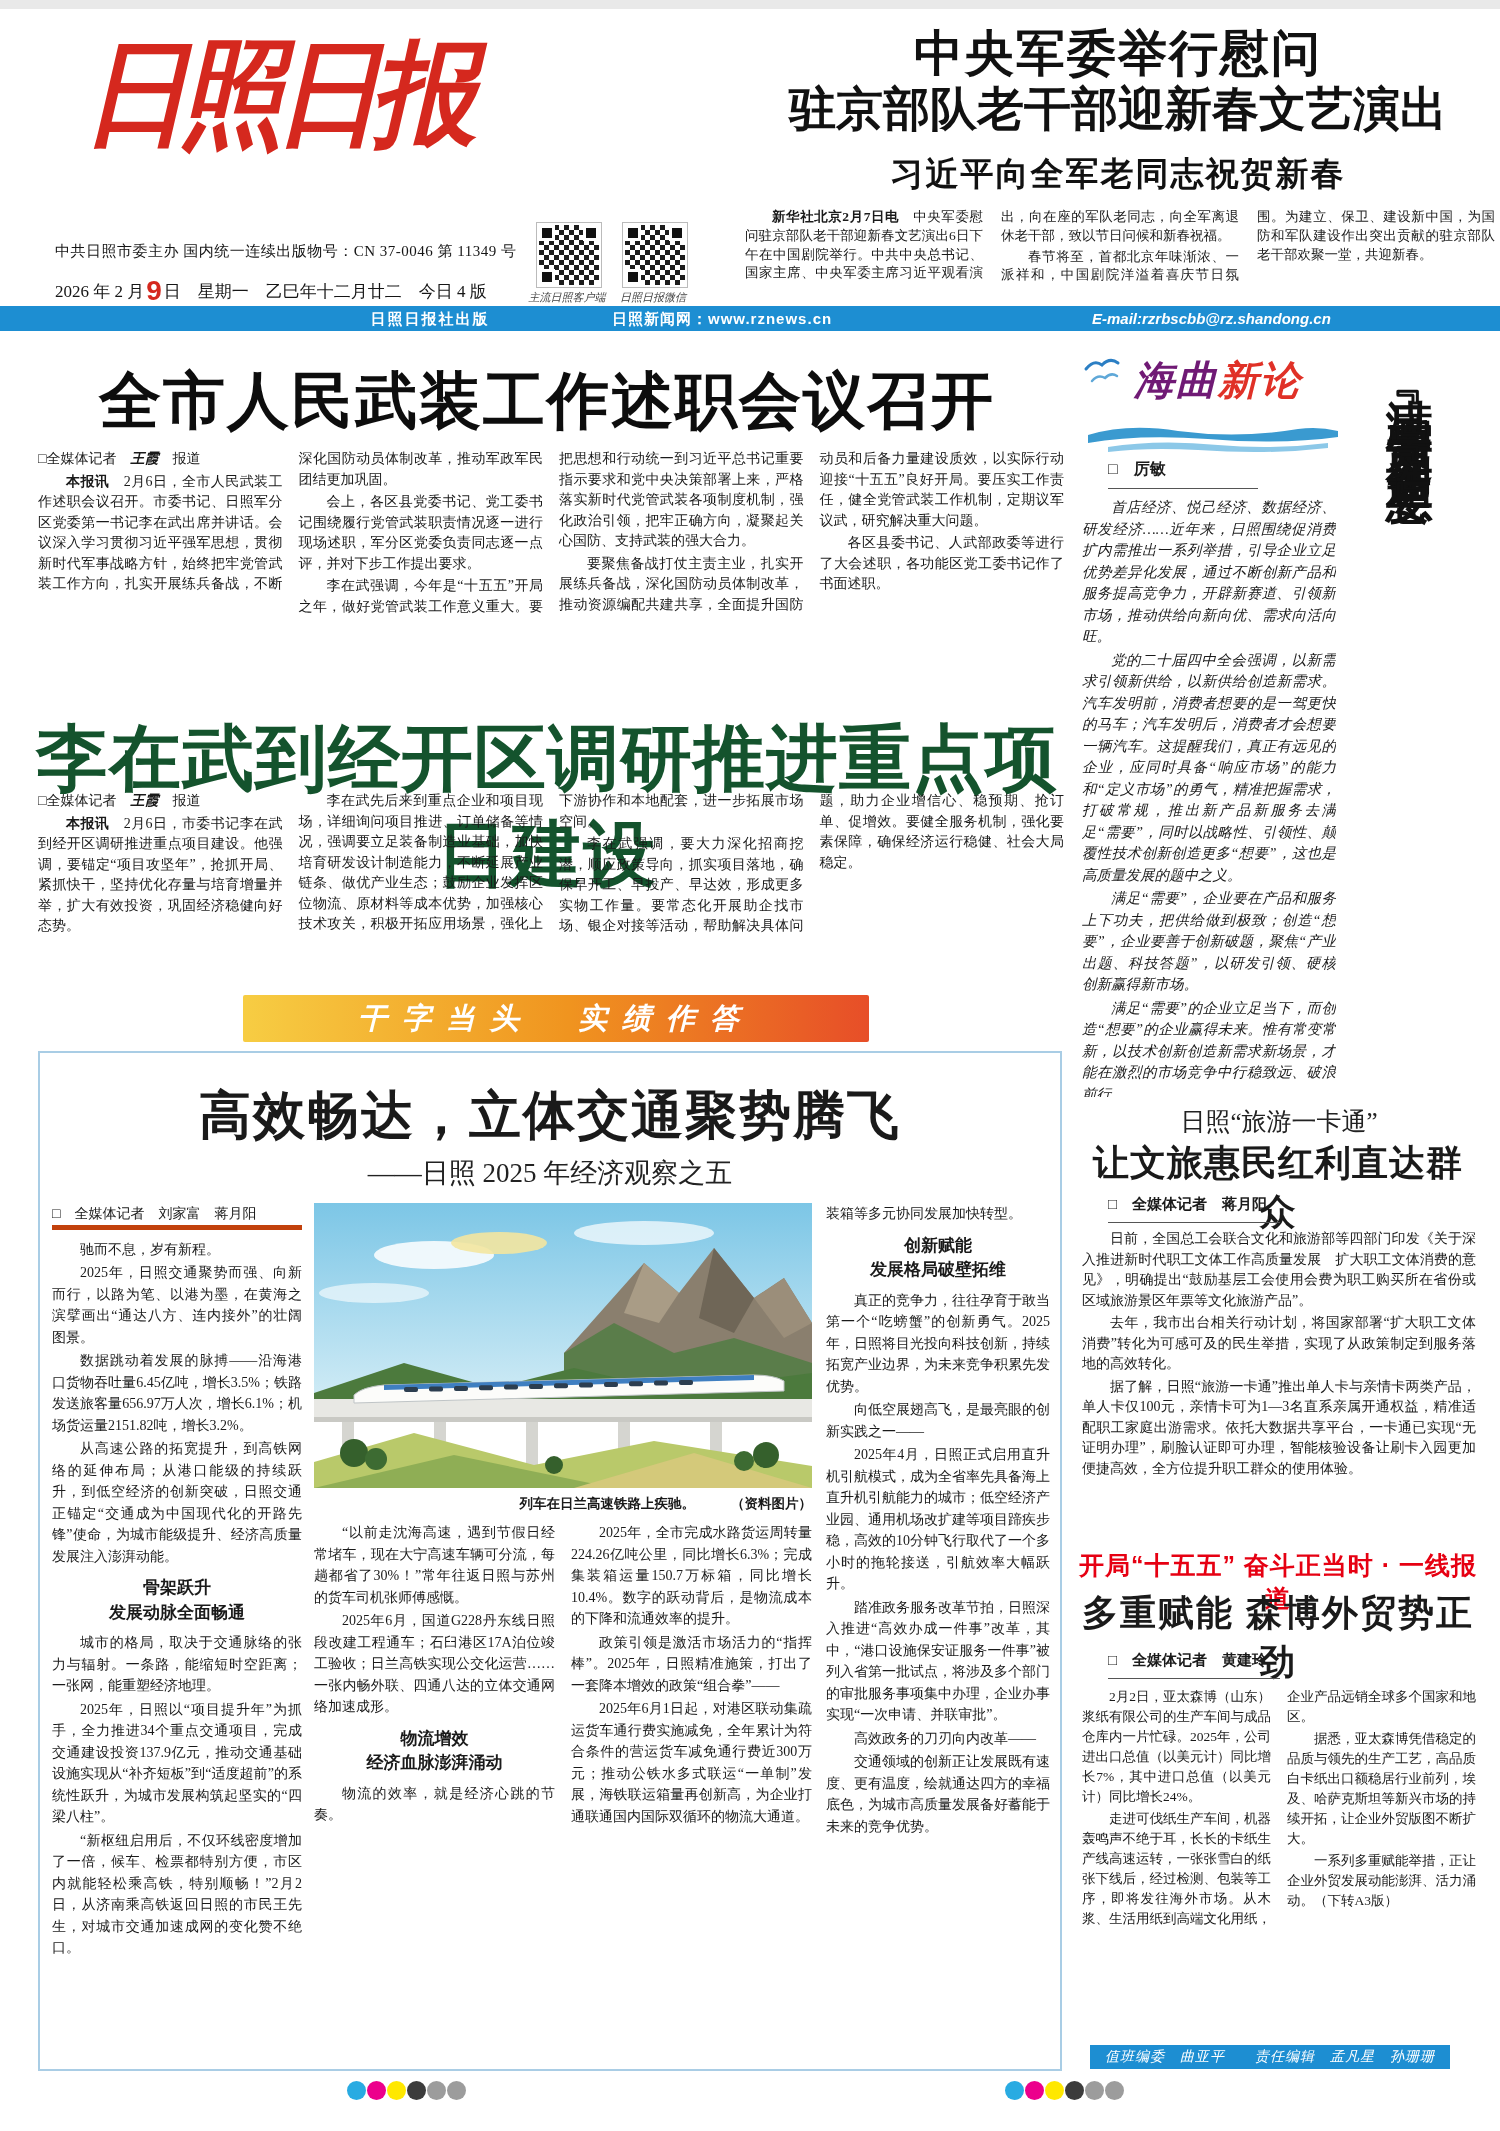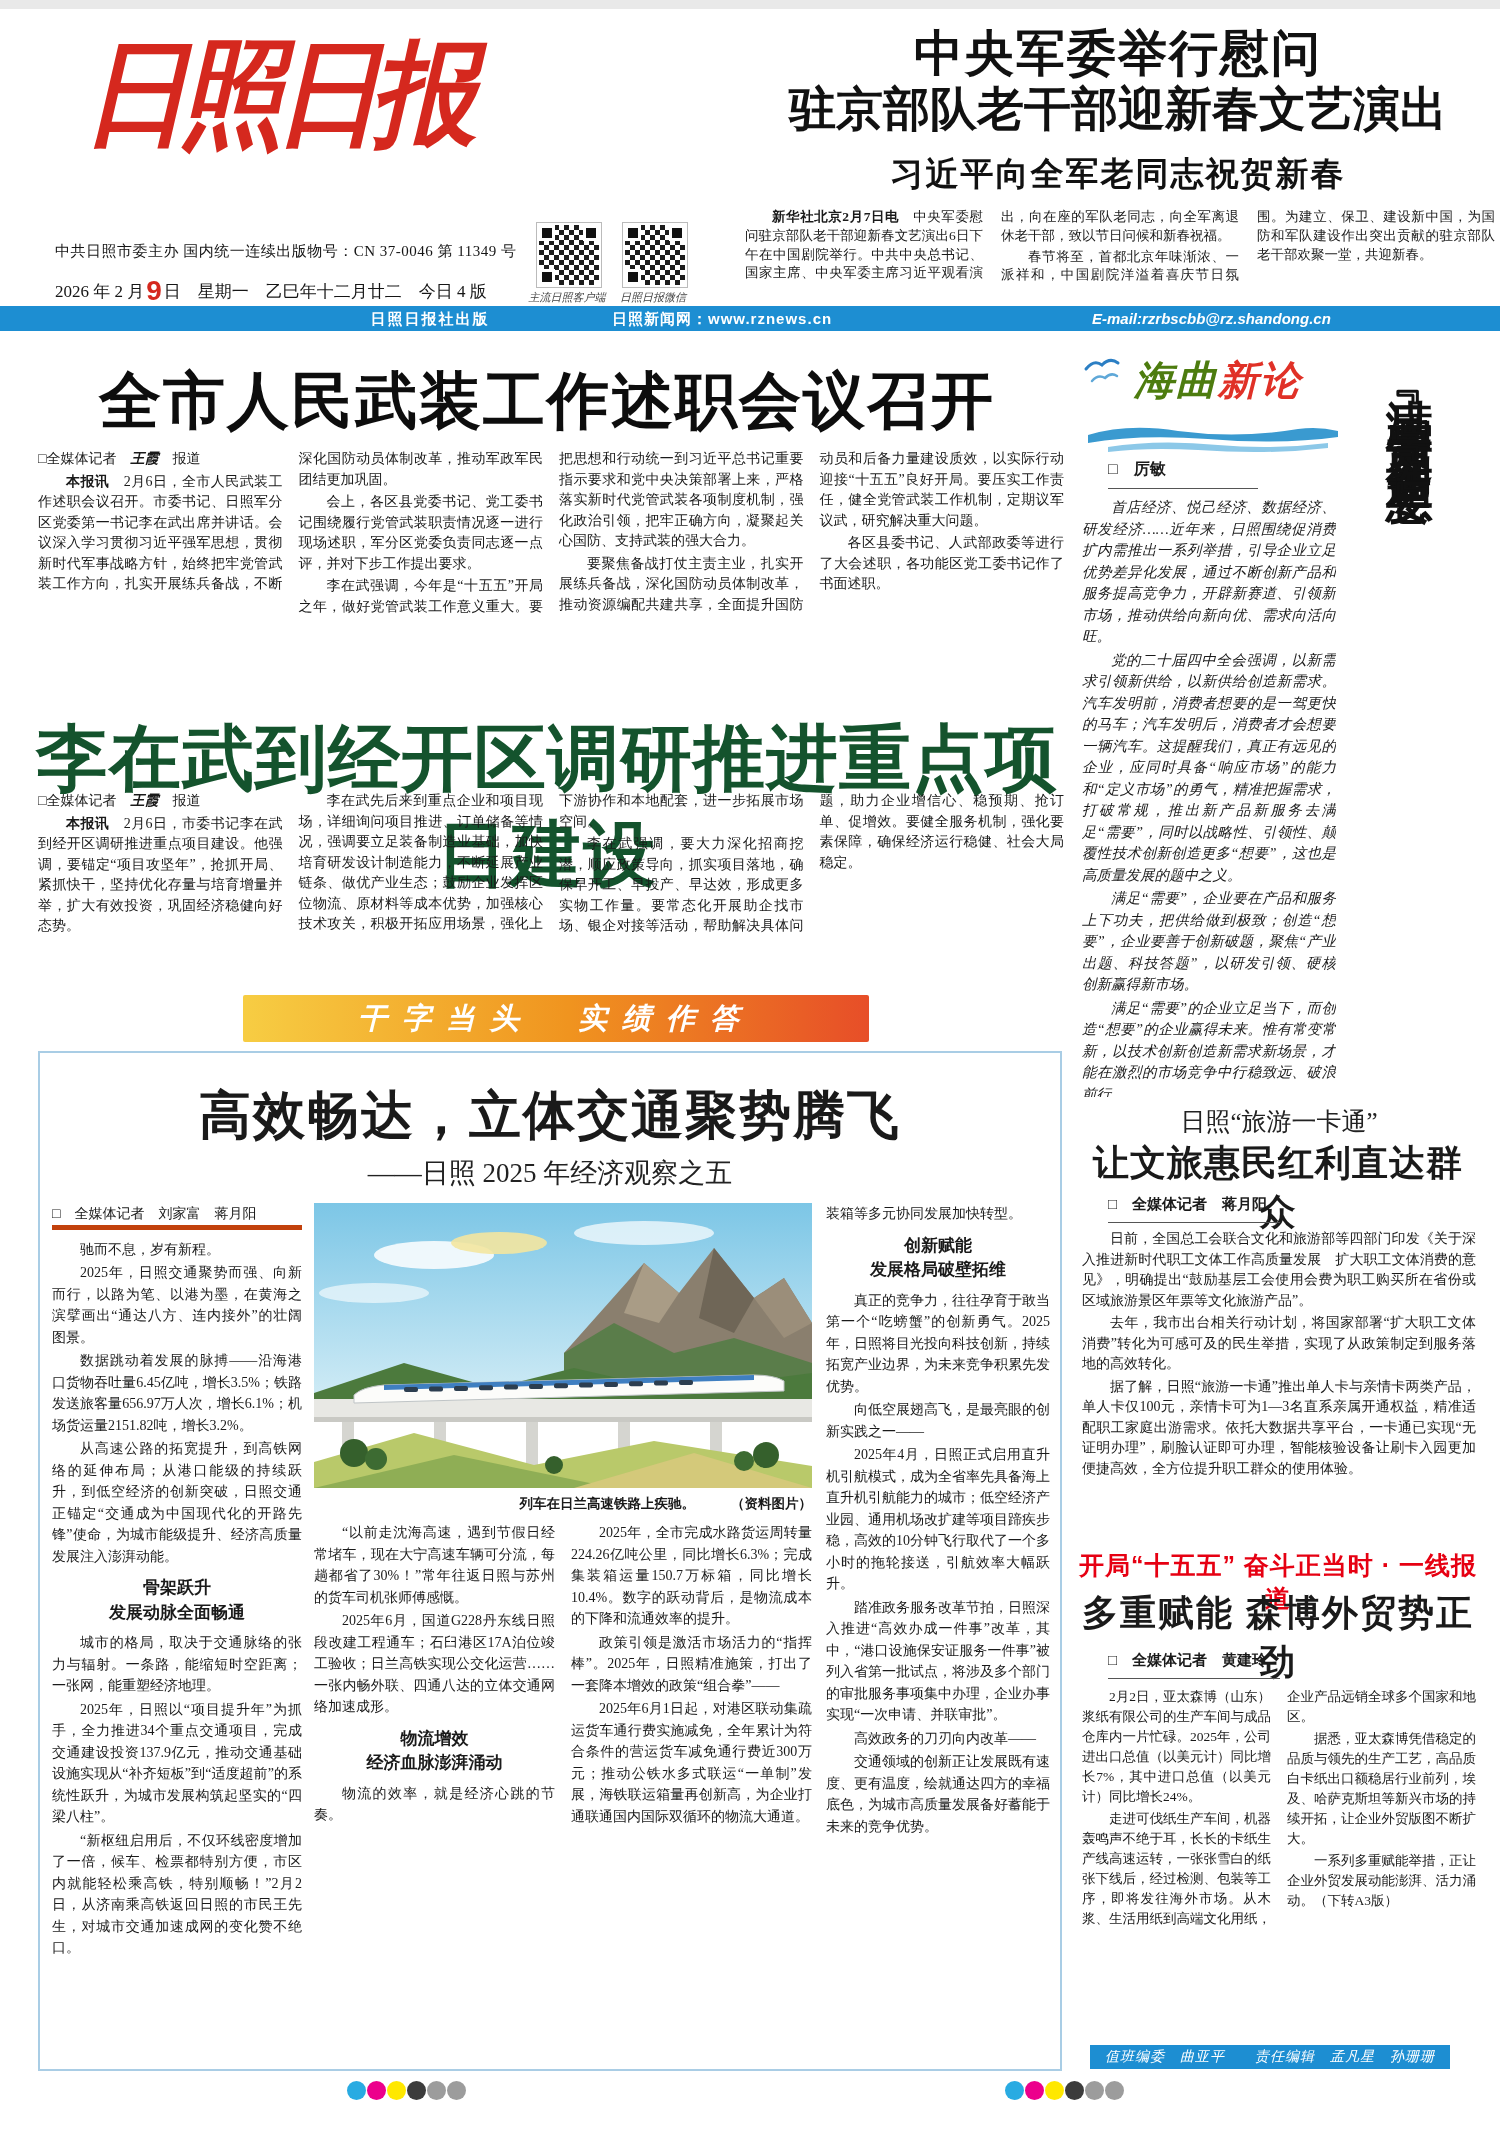--- a/index.html
+++ b/index.html
@@ -72,21 +72,21 @@
   .subhead{font-family:"Liberation Sans",sans-serif;font-weight:bold;font-size:17px;text-align:center;
     text-indent:0;margin:9px 0 7px 0;line-height:1.45;}
   .photo{width:498px;height:285px;display:block;}
   .caption{display:flex;justify-content:flex-end;gap:36px;margin-top:7px;
     font-size:13.5px;font-weight:bold;}
 
   
   .haiqu-logo{left:1082px;top:336px;width:262px;height:110px;}
   .haiqu-title{position:absolute;left:52px;top:8px;font-family:"Liberation Sans",sans-serif;
     font-size:40px;font-weight:900;font-style:italic;letter-spacing:2px;}
-  .haiqu-title .lb{color:#4d7c0f;}
+  .haiqu-title .lb{color:#701a75;}
   .haiqu-title .lr{color:#e03127;}
   .author-line{font-size:16px;font-weight:bold;border-bottom:1px solid #555;padding-bottom:8px;}
   .haiqu-author{left:1108px;top:450px;width:150px;}
   .haiqu-text{left:1082px;top:488px;width:254px;height:600px;font-size:14.5px;line-height:21.5px;
     font-style:italic;overflow:hidden;}
   .vert-head{left:1352px;top:352px;height:734px;width:90px;writing-mode:vertical-rl;
     font-family:"Liberation Sans",sans-serif;font-size:47px;font-weight:800;letter-spacing:7px;
     color:#111;}
   .tour-kicker{left:1082px;top:1096px;width:394px;text-align:center;font-size:25px;color:#222;}
   .tour-head{left:1078px;top:1130px;width:400px;text-align:center;

